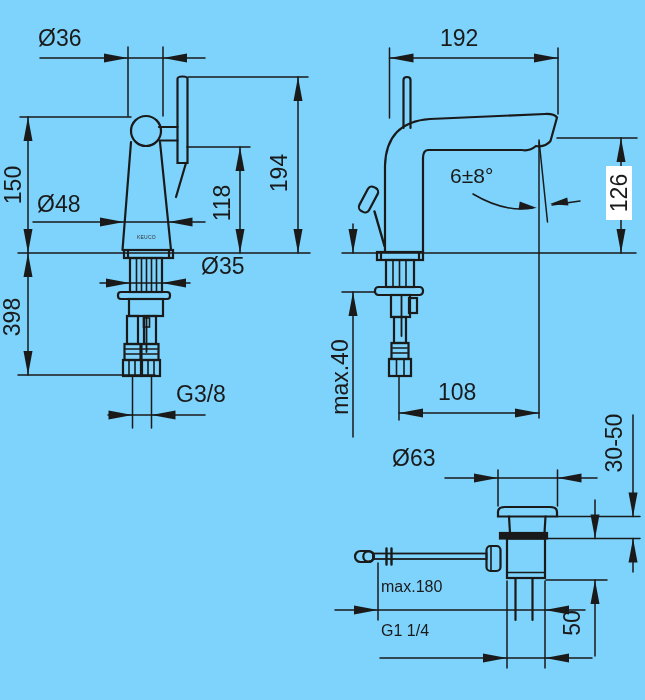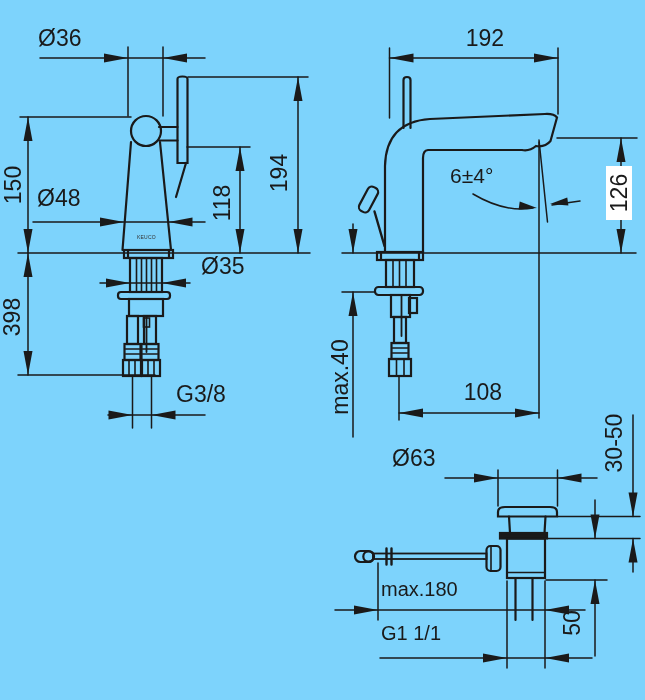--- a/index.html
+++ b/index.html
@@ -1,22 +1,22 @@
 <!DOCTYPE html>
 <html><head>
 <meta charset="utf-8">
 <style>
   html,body{margin:0;padding:0;background:#ffffff;}
   #canvas{position:relative;width:645px;height:700px;background:#7dd3fc;overflow:hidden;
           font-family:"Liberation Sans",sans-serif;text-decoration:underline;}
   #linework{position:absolute;left:0;top:0;}
   .lbl{position:absolute;color:#1a1a1a;font-size:23px;white-space:nowrap;line-height:1;
        font-family:"Liberation Sans",sans-serif;}
-  .lbl.big{font-size:20px;}
-  .lbl.center{text-align:right;}
+  .lbl.big{font-size:16px;}
+  .lbl.center{text-align:left;}
   .rot{display:flex;align-items:center;justify-content:center;transform:rotate(-90deg);}
   .whitebg{background:#ffffff;padding:1px 0;}
   .logo{position:absolute;font-size:5px;color:#333;letter-spacing:.2px;
         font-family:"Liberation Sans",sans-serif;}
 </style>
 </head>
 <body>
 
 <div id="canvas">
 
@@ -172,33 +172,33 @@
       <path d="M378 610 L354 605.5 L354 614.5 Z"></path>
       <path d="M545 610 L569 605.5 L569 614.5 Z"></path>
       <path d="M507 658 L483 653.5 L483 662.5 Z"></path>
       <path d="M545 658 L569 653.5 L569 662.5 Z"></path>
     </g>
   </g>
 </svg>
 
 <div class="lbl" style="left:38px;top:27px;">Ø36</div>
 <div class="lbl rot" style="left:-14px;top:173px;width:54px;height:24px;">150</div>
-<div class="lbl" style="left:37px;top:187px;">Ø48</div>
+<div class="lbl" style="left:37px;top:193px;">Ø48</div>
 <div class="lbl rot" style="left:195px;top:191px;width:54px;height:24px;">118</div>
 <div class="lbl rot" style="left:252px;top:161px;width:54px;height:24px;">194</div>
 <div class="lbl rot" style="left:-15px;top:305px;width:54px;height:24px;">398</div>
 <div class="lbl" style="left:201px;top:255px;">Ø35</div>
 <div class="lbl" style="left:176px;top:383px;">G3/8</div>
 <div class="logo" style="left:137px;top:234px;">KEUCO</div>
 
 <div class="lbl center" style="left:440px;top:27px;width:64px;">192</div>
-<div class="lbl" style="left:450px;top:165px;font-size:21px;">6±4°</div>
+<div class="lbl" style="left:450px;top:165px;font-size:21px;">6±8°</div>
 <div class="lbl rot whitebg" style="left:592px;top:180px;width:54px;height:24px;">126</div>
 <div class="lbl rot" style="left:295px;top:365px;width:90px;height:24px;">max.40</div>
 <div class="lbl center" style="left:438px;top:381px;width:64px;">108</div>
 
 <div class="lbl" style="left:392px;top:447px;">Ø63</div>
 <div class="lbl rot" style="left:574px;top:431px;width:80px;height:24px;">30-50</div>
 <div class="lbl big" style="left:381px;top:579px;">max.180</div>
 <div class="lbl rot" style="left:545px;top:611px;width:54px;height:24px;">50</div>
-<div class="lbl big" style="left:381px;top:623px;">G1 1/1</div>
+<div class="lbl big" style="left:381px;top:623px;">G1 1/4</div>
 
 </div>
 
 </body></html>

